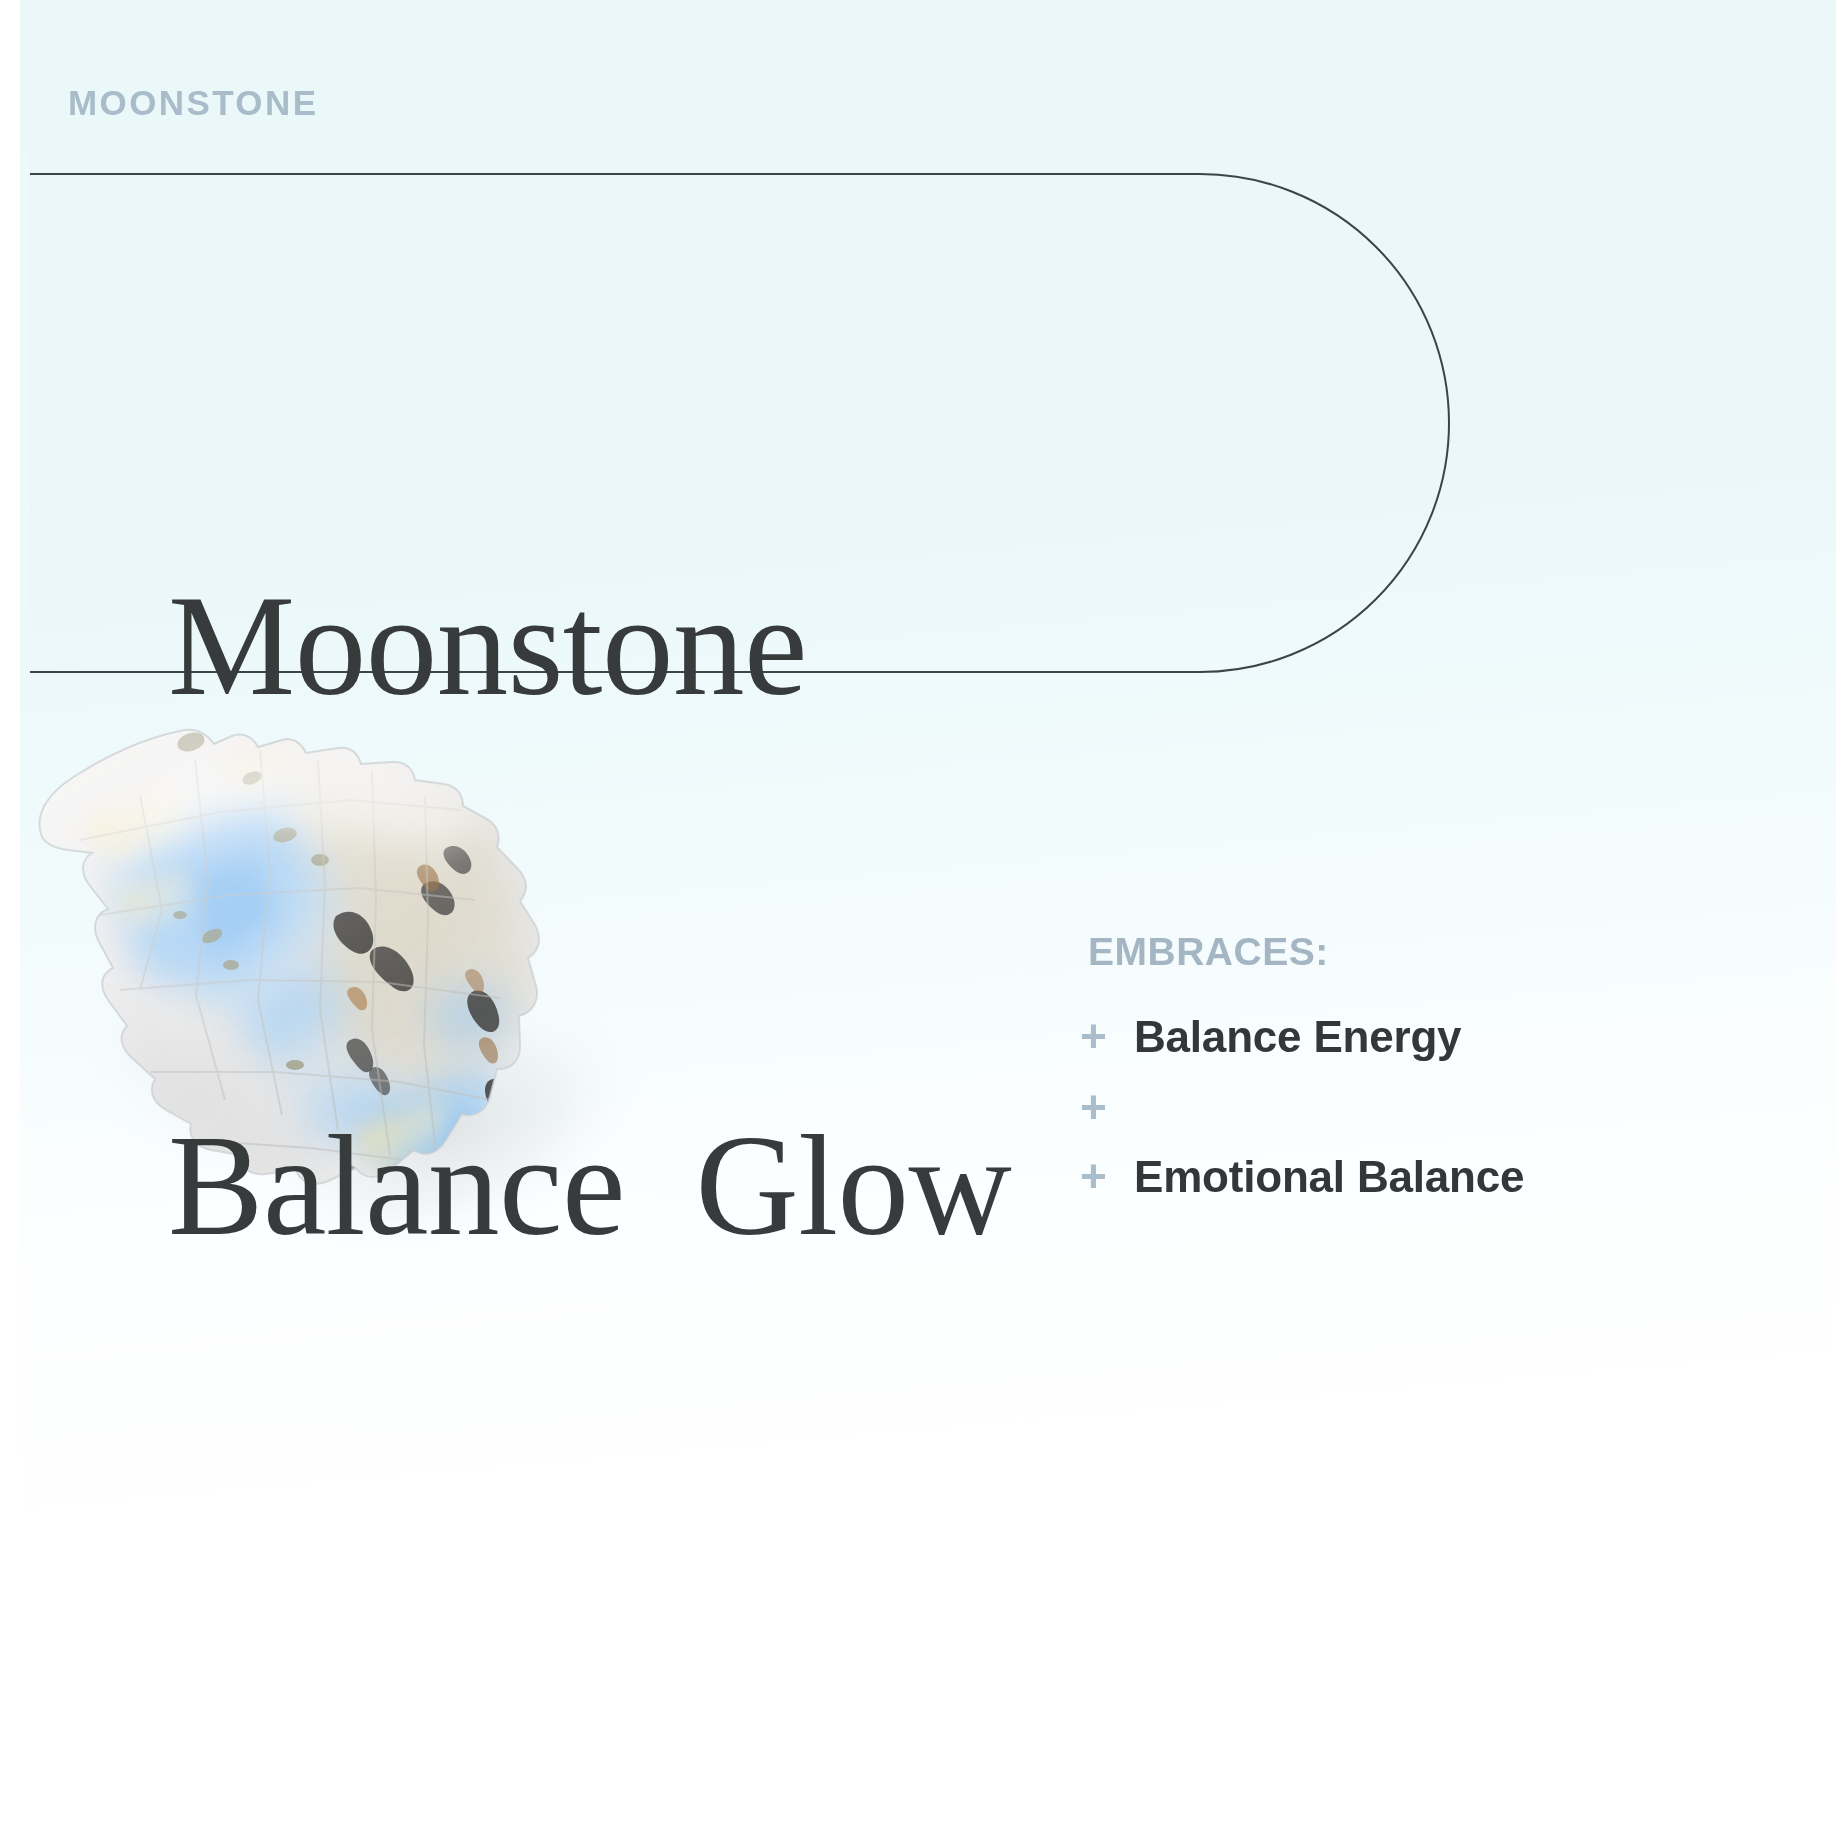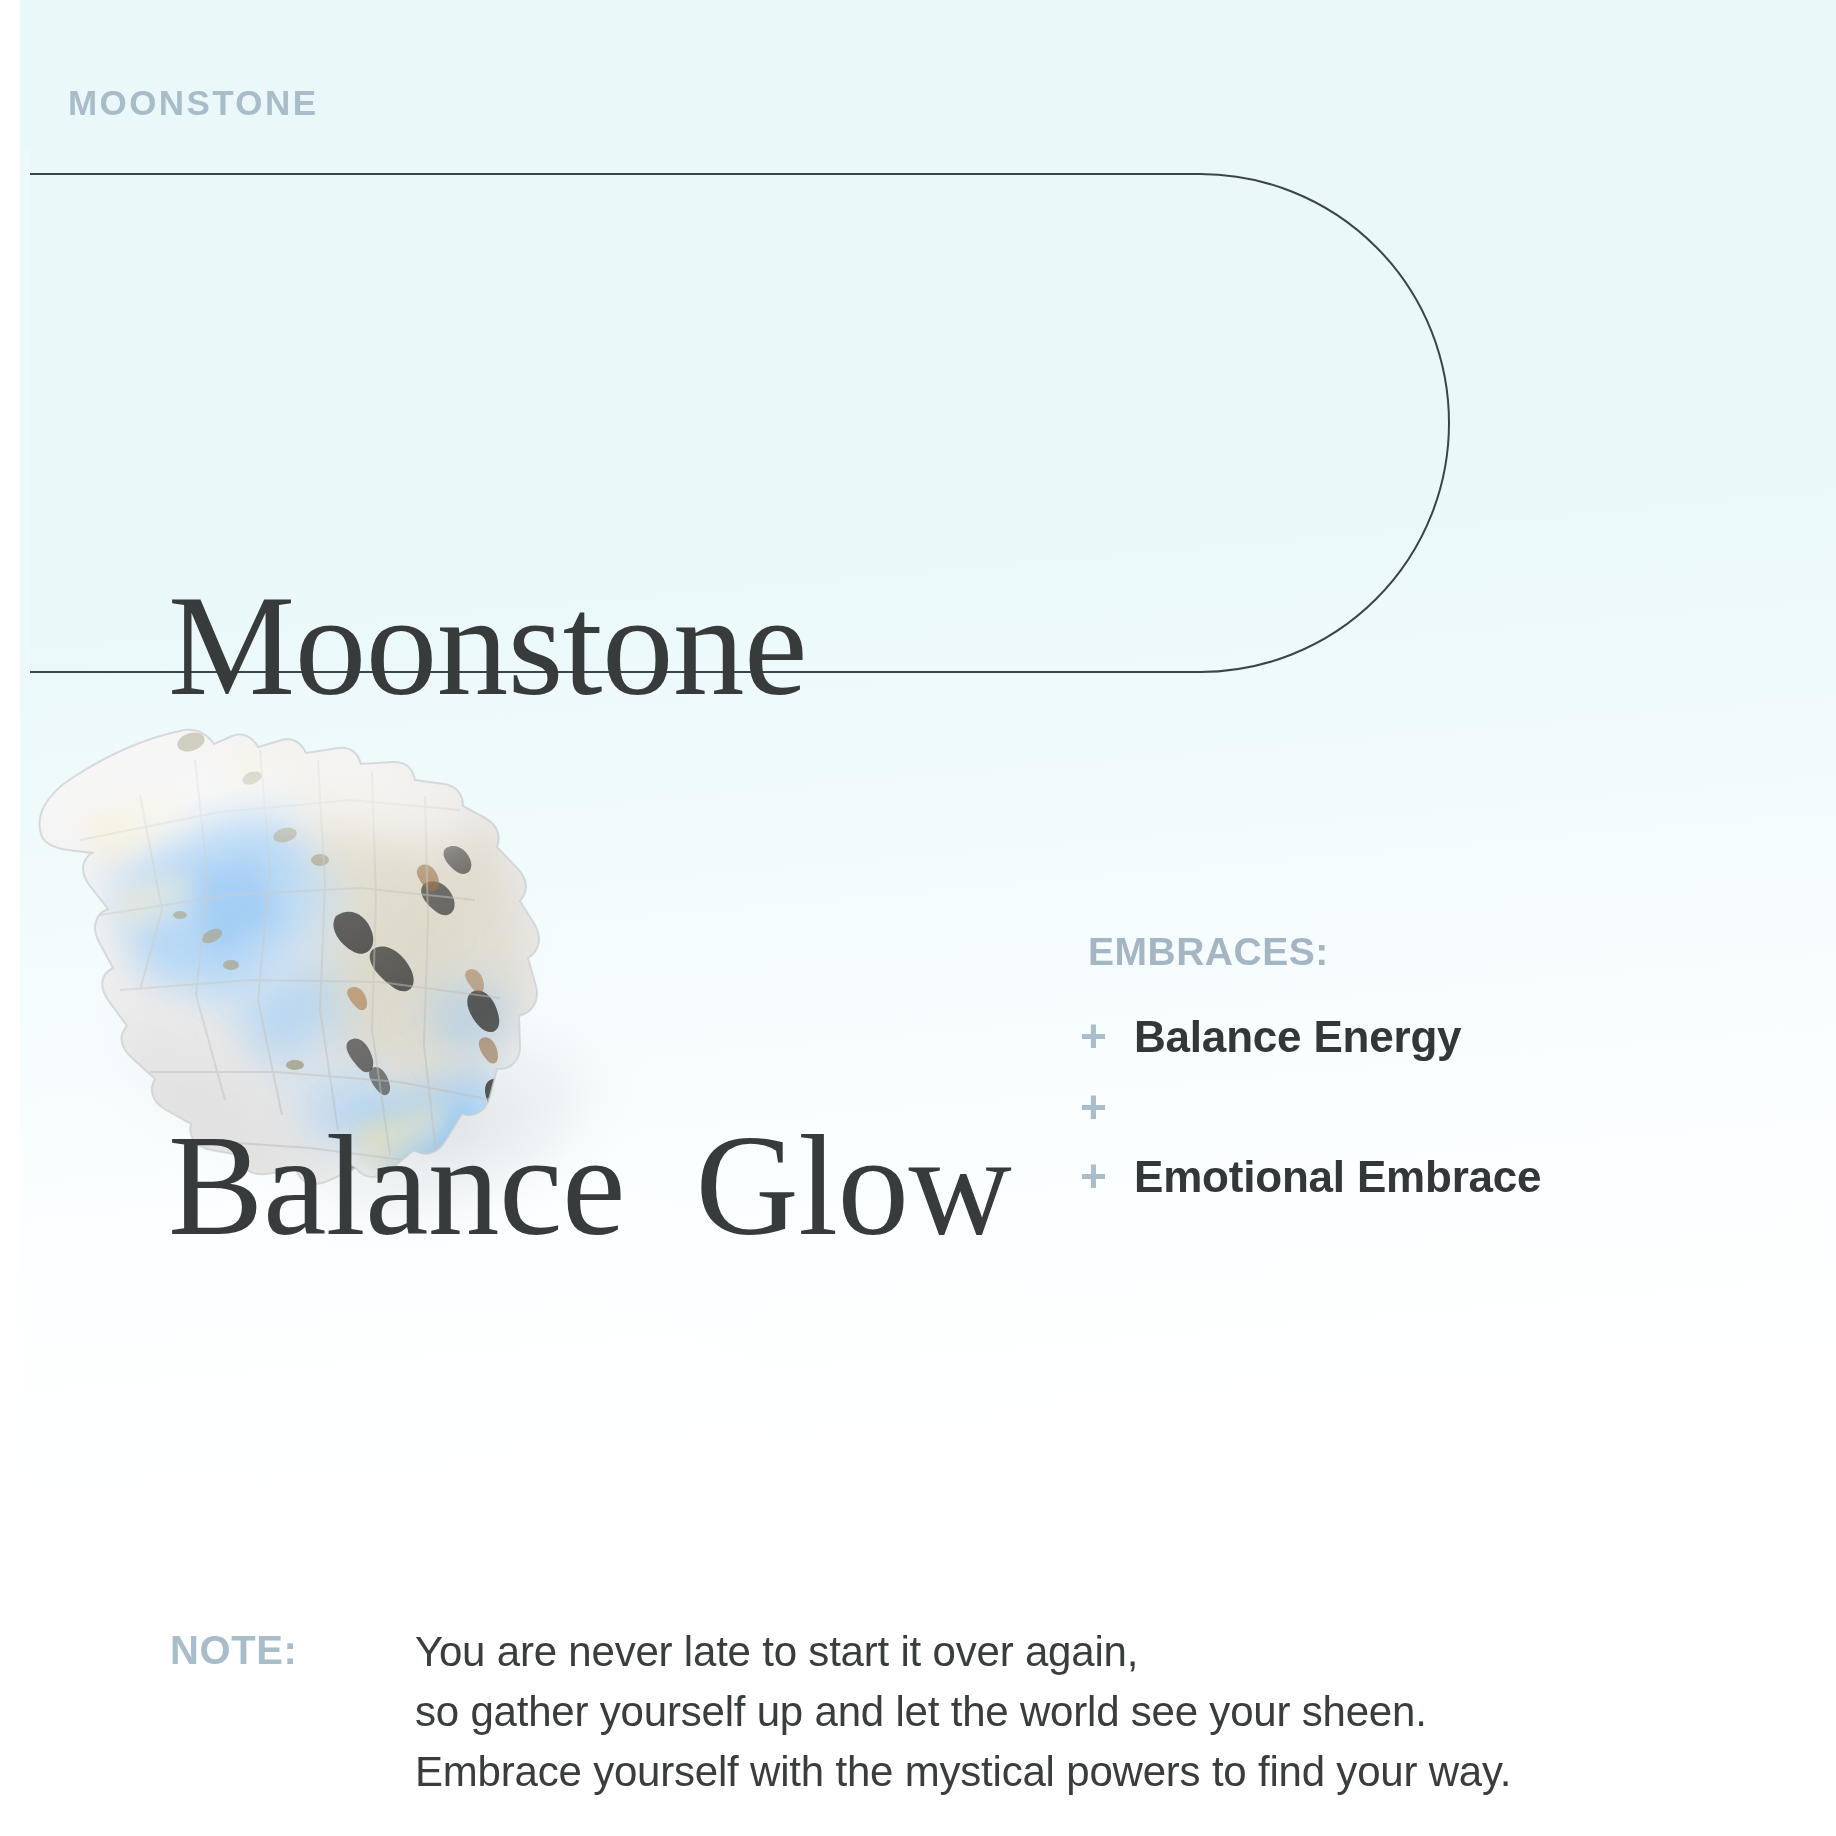--- a/index.html
+++ b/index.html
@@ -358,25 +358,19 @@
     <ul class="embraces-list">
       <li>
         <span class="plus">+</span>
         <span>Balance Energy</span>
       </li>
       <li>
         <span class="plus">+</span>
       </li>
       <li>
         <span class="plus">+</span>
-        <span>Emotional Embrace</span>
+        <span>Emotional Balance</span>
       </li>
     </ul>
   </div>
 
-  <div class="note">
-    <div class="note-label">NOTE:</div>
-    <div class="note-body">You are never late to start it over again,
-so gather yourself up and let the world see your sheen.
-Embrace yourself with the mystical powers to find your way.</div>
-  </div>
 
 </div>
 
 </body></html>

